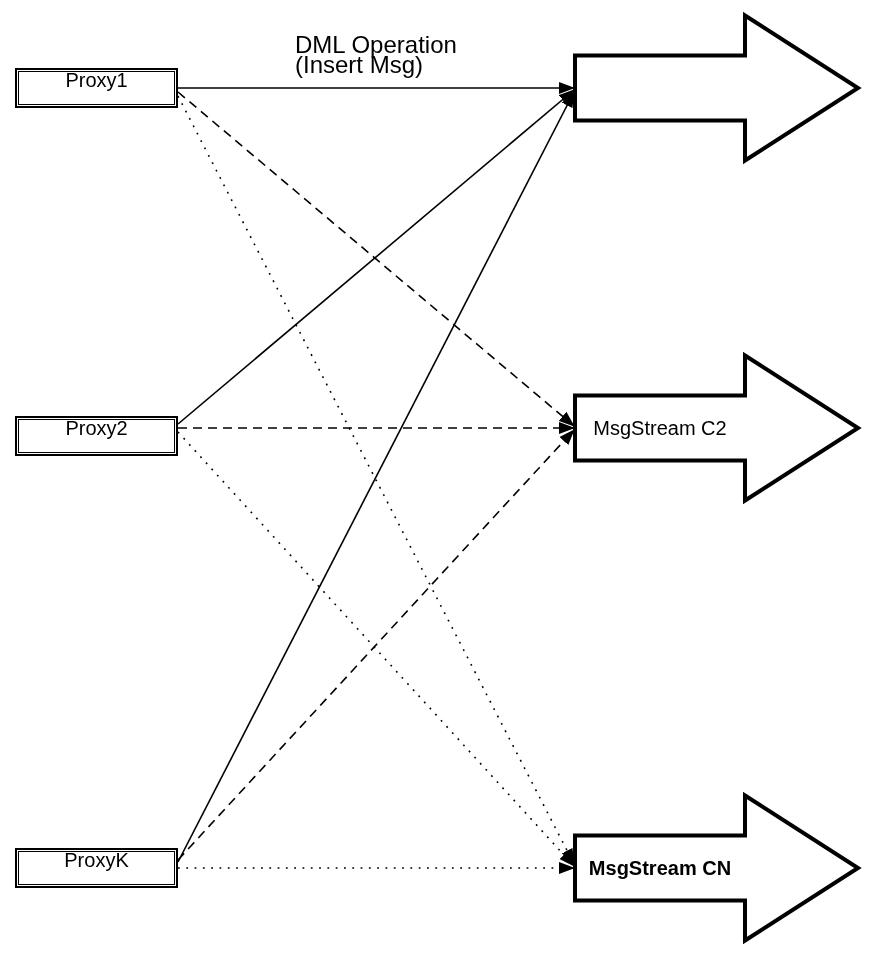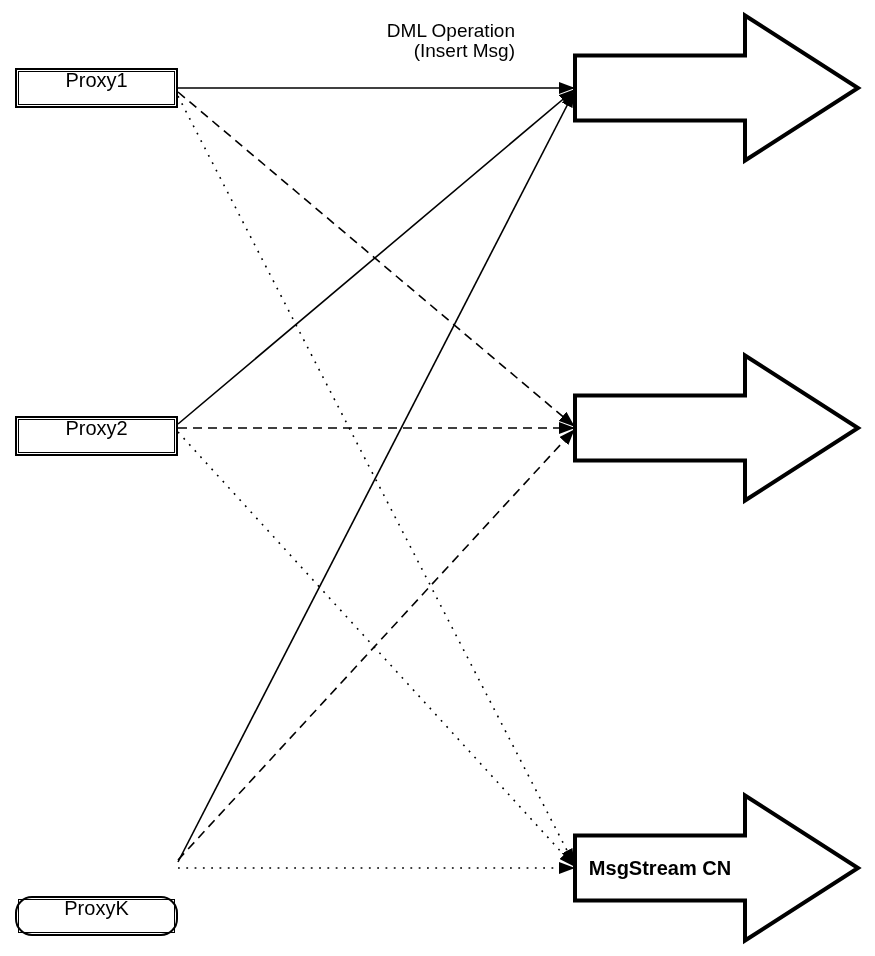--- a/index.html
+++ b/index.html
@@ -68,28 +68,28 @@
     align-items: center;
     justify-content: center;
     font-size: 20px;
     line-height: 1;
   }
   .stream-label-1 { top: 68px; }
   .stream-label-2 { top: 408px; }
   .stream-label-3 { top: 848px; font-weight: bold; }
   .proxy-1 { top: 68px; }
   .proxy-2 { top: 416px; }
-  .proxy-3 { top: 896px; border-radius: 17px; }
+  .proxy-3 { top: 848px; }
   .edge-label {
     position: absolute;
     left: 295px;
-    top: 21px;
+    top: 35px;
     width: 220px;
-    text-align: right;
-    font-size: 19px;
+    text-align: left;
+    font-size: 24px;
     line-height: 20px;
     white-space: pre-line;
   }
 </style>
 </head>
 <body>
 
 <div class="canvas">
 
   <svg class="connector-layer" viewBox="0 0 875 956" xmlns="http://www.w3.org/2000/svg">
@@ -125,15 +125,16 @@
   </div>
   <div class="proxy-box proxy-2">
     <span class="inner-line"></span>
     <span class="proxy-label">Proxy2</span>
   </div>
   <div class="proxy-box proxy-3">
     <span class="inner-line"></span>
     <span class="proxy-label">ProxyK</span>
   </div>
 
+  <div class="stream-label stream-label-2">MsgStream C2</div>
   <div class="stream-label stream-label-3">MsgStream CN</div>
 
 </div>
 
 </body></html>

